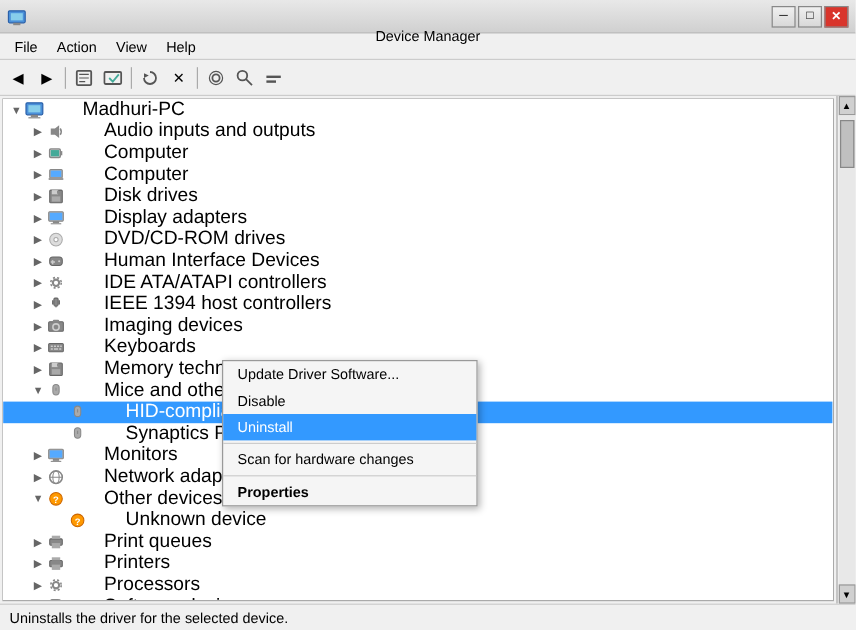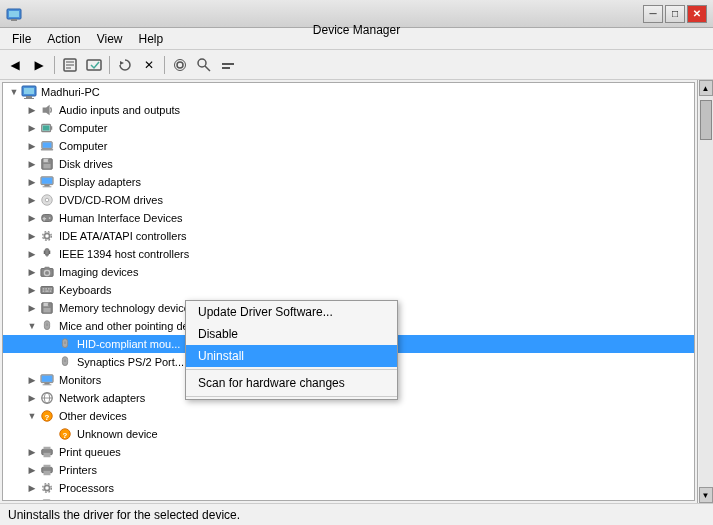--- a/index.html
+++ b/index.html
@@ -151,22 +151,23 @@
       width: 16px;
       height: 16px;
       display: inline-flex;
       align-items: center;
       justify-content: center;
       font-size: 11px;
       flex-shrink: 0;
       margin-right: 2px;
     }
     .item-label {
-      font-size: 11px;
+      font-size: 16px;
       padding-left: 2px;
+      margin-left: 28px;
     }
 
     
     .context-menu {
       position: absolute;
       left: 185px;
       top: 220px;
       width: 213px;
       background: #f5f5f5;
       border: 1px solid #999;
@@ -567,18 +568,19 @@
   </div>
 
   <div class="context-menu" id="context-menu">
 
   <div class="ctx-item">Update Driver Software...</div>
       <div class="ctx-item">Disable</div>
       <div class="ctx-item active">Uninstall</div>
       <div class="ctx-separator"></div>
       <div class="ctx-item">Scan for hardware changes</div>
       <div class="ctx-separator"></div>
+      <div class="ctx-item bold">Properties</div>
     </div>
 </div>
 
 <div class="status-bar">
   <span>Uninstalls the driver for the selected device.</span>
 </div>
 
 </body></html>

